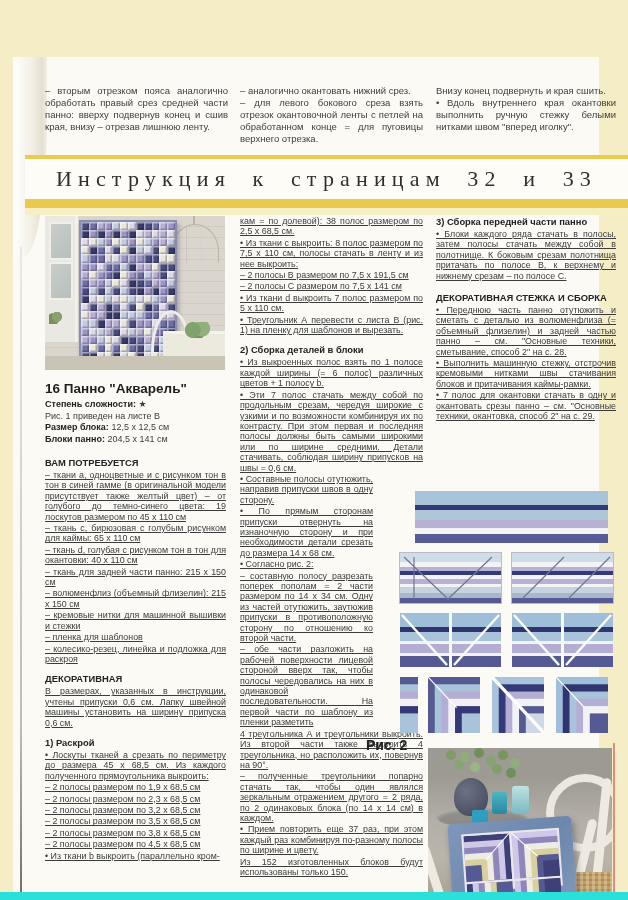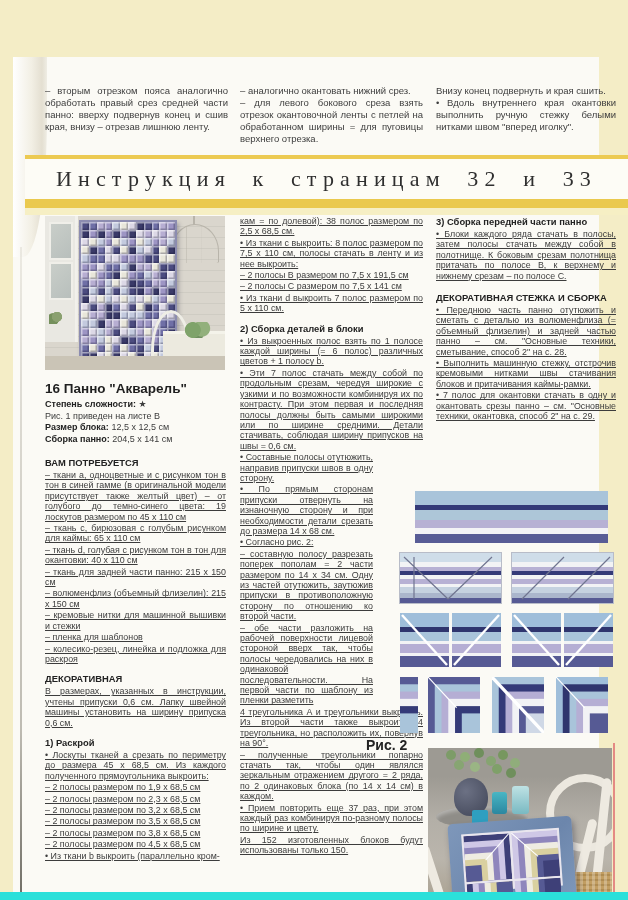--- a/index.html
+++ b/index.html
@@ -69,21 +69,21 @@
 
 <div class="page">
   <div class="curl"></div>
   <div class="gutter-line"></div>
 
   <div class="col txt" style="left:32px;top:28px;width:183px;">
     <p style="margin:0">– вторым отрезком пояса аналогично обработать правый срез средней части панно: вверху подвернув конец и сшив края, внизу – отрезав лишнюю ленту.</p>
   </div>
   <div class="col txt" style="left:227px;top:28px;width:183px;">
     <p style="margin:0">– аналогично окантовать нижний срез.</p>
-    <p style="margin:0">– для левого бокового среза взять отрезок окантовочной ленты с петлей на обработанном ширины = для пуговицы верхнего отрезка.</p>
+    <p style="margin:0">– для левого бокового среза взять отрезок окантовочной ленты с петлей на обработанном конце = для пуговицы верхнего отрезка.</p>
   </div>
   <div class="col txt" style="left:423px;top:28px;width:180px;">
     <p style="margin:0">Внизу конец подвернуть и края сшить.</p>
     <p style="margin:0">• Вдоль внутреннего края окантовки выполнить ручную стежку белыми нитками швом "вперед иголку".</p>
   </div>
 
   <div class="banner-line"></div>
   <div class="banner-band">
     <span class="banner-title">Инструкция к страницам 32 и 33</span>
   </div>
@@ -307,21 +307,21 @@
     <div class="table"></div>
     <div class="tableplant"></div>
     <div class="floor"></div>
   </div>
 
   <div class="col body-col" style="left:32px;top:316px;width:181px;">
     <div class="proj-title">16 Панно "Акварель"</div>
     <div class="info-line"><b>Степень сложности:</b> <span>★</span></div>
     <div class="info-line">Рис. 1 приведен на листе В</div>
     <div class="info-line"><b>Размер блока:</b> <span>12,5 х 12,5 см</span></div>
-    <div class="info-line"><b>Сборка панно:</b> <span>204,5 х 141 см</span></div>
+    <div class="info-line"><b>Блоки панно:</b> <span>204,5 х 141 см</span></div>
 
     <div class="h-bold" style="margin-top:12px">ВАМ ПОТРЕБУЕТСЯ</div>
     <p>– ткани а, одноцветные и с рисунком тон в тон в синей гамме (в оригинальной модели присутствует также желтый цвет) – от голубого до темно-синего цвета: 19 лоскутов размером по 45 х 110 см</p>
     <p>– ткань с, бирюзовая с голубым рисунком для каймы: 65 х 110 см</p>
     <p>– ткань d, голубая с рисунком тон в тон для окантовки: 40 х 110 см</p>
     <p>– ткань для задней части панно: 215 х 150 см</p>
     <p>– волюменфлиз (объемный флизелин): 215 х 150 см</p>
     <p>– кремовые нитки для машинной вышивки и стежки</p>
     <p>– пленка для шаблонов</p>
     <p>– колесико-резец, линейка и подложка для раскроя</p>
@@ -339,20 +339,21 @@
     <p class="meas">– 2 полосы размером по 4,5 х 68,5 см</p>
     <p>• Из ткани b выкроить (параллельно кром-</p>
   </div>
 
   <div class="col body-col" style="left:227px;top:159px;width:183px;">
     <p>кам = по долевой): 38 полос размером по 2,5 х 68,5 см.</p>
     <p>• Из ткани с выкроить: 8 полос размером по 7,5 х 110 см, полосы стачать в ленту и из нее выкроить:</p>
     <p class="meas">– 2 полосы В размером по 7,5 х 191,5 см</p>
     <p class="meas">– 2 полосы С размером по 7,5 х 141 см</p>
     <p>• Из ткани d выкроить 7 полос размером по 5 х 110 см.</p>
+    <p>• Треугольник А перевести с листа В (рис. 1) на пленку для шаблонов и вырезать.</p>
 
     <div class="h-bold">2) Сборка деталей в блоки</div>
     <p>• Из выкроенных полос взять по 1 полосе каждой ширины (= 6 полос) различных цветов + 1 полосу b.</p>
     <p>• Эти 7 полос стачать между собой по продольным срезам, чередуя широкие с узкими и по возможности комбинируя их по контрасту. При этом первая и последняя полосы должны быть самыми широкими или по ширине средними. Детали стачивать, соблюдая ширину припусков на швы = 0,6 см.</p>
 
     <div style="width:133px">
       <p>• Составные полосы отутюжить, направив припуски швов в одну сторону.</p>
       <p>• По прямым сторонам припуски отвернуть на изнаночную сторону и при необходимости детали срезать до размера 14 х 68 см.</p>
       <p class="meas">• Согласно рис. 2:</p>
       <p>– составную полосу разрезать поперек пополам = 2 части размером по 14 х 34 см. Одну из частей отутюжить, заутюжив припуски в противоположную сторону по отношению ко второй части.</p>

